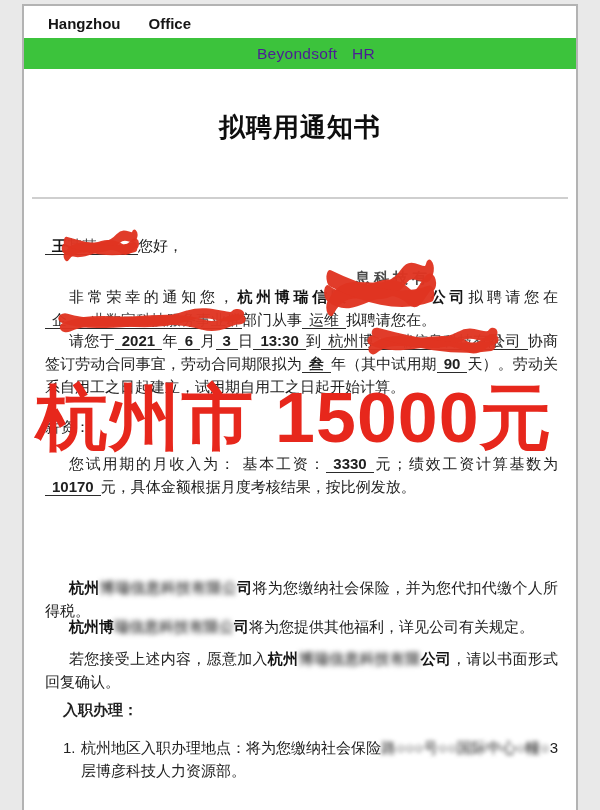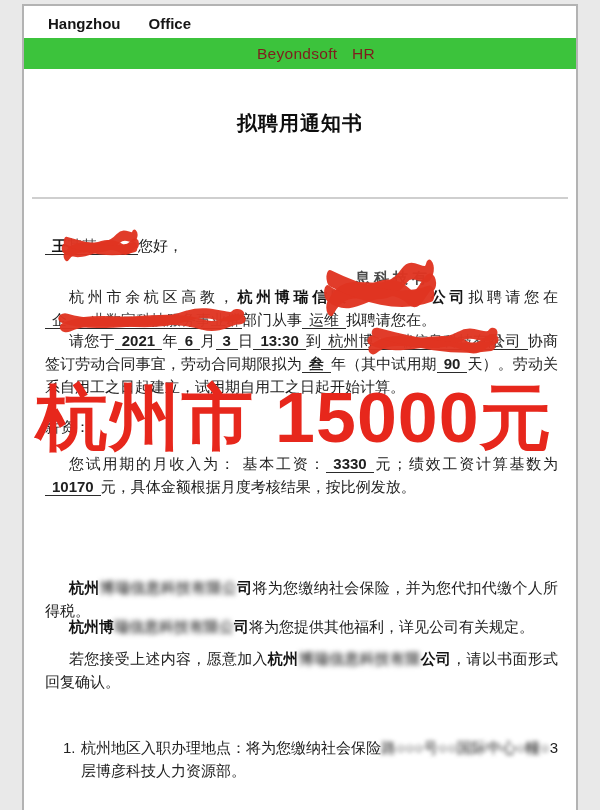--- a/index.html
+++ b/index.html
@@ -6,26 +6,26 @@
   .page{
     position:relative;width:556px;height:810px;margin:4px auto;
     background:#ffffff;border:2px solid #b3b3b3;box-sizing:border-box;
     font-family:"Liberation Sans","DejaVu Sans",sans-serif;
     color:#1d1d1d;overflow:hidden;
   }
   .top-header{position:absolute;top:9px;left:24px;font-size:15px;font-weight:600;color:#161616;}
   .top-header .word{margin-right:28px;}
   .green-bar{
     position:absolute;top:32px;left:0;right:0;height:31px;
-    background:#3cc33c;color:#7f1d1d;text-align:center;line-height:31px;
+    background:#3cc33c;color:#4c1d95;text-align:center;line-height:31px;
     font-size:15.5px;word-spacing:10px;letter-spacing:.3px;padding-left:32px;
   }
   .doc-title{
     position:absolute;top:104px;left:0;right:0;margin:0;text-align:center;
-    font-size:20px;font-weight:bold;color:#0e0e0e;letter-spacing:1px;
+    font-size:26px;font-weight:bold;color:#0e0e0e;letter-spacing:1px;
   }
   .rule{position:absolute;top:191px;left:8px;right:8px;border-top:2px solid #cfcfcf;}
   .para{
     position:absolute;left:21px;right:18px;margin:0;
     font-size:15px;line-height:23px;text-align:justify;color:#212121;
   }
   .ind{text-indent:1.6em;}
   .greeting{top:228px;}
   .p1{top:263px;}
   .p2{top:323px;}
@@ -71,21 +71,21 @@
   <h1 class="doc-title">拟聘用通知书</h1>
 
   <div class="rule"></div>
 
   <p class="para greeting"><span class="blank"><b>王</b><span class="redact" style="width:64px"><span class="hid">某某</span><svg class="scr tilt" viewBox="0 0 120 26" preserveAspectRatio="none">
             <path d="M6,20 C30,4 60,24 90,8 C102,2 112,12 116,6"></path>
             <path d="M4,13 C35,26 65,4 95,18 C105,22 112,12 117,14"></path>
             <path d="M8,7 C40,14 75,22 114,17"></path>
           </svg></span></span><span>您好，</span></p>
 
-  <p class="para ind p1"><span>杭州市余杭区高教，</span><b><span>杭州博瑞信</span><span class="redact" style="width:96px"><span class="hid">息科技有限</span><svg class="scr tilt" viewBox="0 0 120 26" preserveAspectRatio="none">
+  <p class="para ind p1"><span>非常荣幸的通知您，</span><b><span>杭州博瑞信</span><span class="redact" style="width:96px"><span class="hid">息科技有限</span><svg class="scr tilt" viewBox="0 0 120 26" preserveAspectRatio="none">
             <path d="M3,22 C28,2 58,26 88,8 C100,1 112,14 117,5"></path>
             <path d="M2,14 C32,28 62,3 92,20 C103,25 112,10 118,13"></path>
             <path d="M6,6 C40,16 78,24 115,19"></path>
           </svg></span><span>公司</span></b><span>拟聘请您在</span><span class="blank"><span>企</span><span class="redact" style="width:168px"><span class="hid">业数字科技服务事业群</span><svg class="scr" viewBox="0 0 120 26" preserveAspectRatio="none">
             <path d="M3,20 C25,6 55,24 85,9 C100,3 112,16 117,8"></path>
             <path d="M2,12 C30,24 65,5 95,18 C106,22 113,11 118,13"></path>
           </svg></span></span><span>部门从事</span><span class="blank">运维</span><span>拟聘请您在。</span></p>
 
   <p class="para ind p2"><span>请您于</span><span class="blank num">2021</span><span>年</span><span class="blank num">6</span><span>月</span><span class="blank num">3</span><span>日</span><span class="blank num">13:30</span><span>到</span><span class="blank"><span>杭州博</span><span class="redact" style="width:116px"><span class="hid">瑞信息科技有限</span><svg class="scr" viewBox="0 0 120 26" preserveAspectRatio="none">
             <path d="M4,21 C26,3 56,25 86,9 C98,2 110,15 116,6"></path>
@@ -97,18 +97,19 @@
 
   <p class="para ind p3"><span>您试用期的月收入为： 基本工资：</span><span class="blank num">3330</span><span>元；绩效工资计算基数为</span><span class="blank num">10170</span><span>元，具体金额根据月度考核结果，按比例发放。</span></p>
 
 
   <p class="para ind p5"><b><span>杭州</span><span class="blur">博瑞信息科技有限公</span><span>司</span></b><span>将为您缴纳社会保险，并为您代扣代缴个人所得税。</span></p>
 
   <p class="para ind p6"><b><span>杭州博</span><span class="blur">瑞信息科技有限公</span><span>司</span></b><span>将为您提供其他福利，详见公司有关规定。</span></p>
 
   <p class="para ind p7"><span>若您接受上述内容，愿意加入</span><b><span>杭州</span><span class="blur">博瑞信息科技有限</span><span>公司</span></b><span>，请以书面形式回复确认。</span></p>
 
+  <p class="para onboard-h">入职办理：</p>
 
   <p class="para list"><span class="no">1.</span><span>杭州地区入职办理地点：将为您缴纳社会保险</span><span class="blurb">路○○○号○○国际中心○幢○</span><span>3 层博彦科技</span><span>人力资源部。</span></p>
 
   <div class="watermark">杭州市 15000元</div>
 
 </div>
 
 </body></html>

